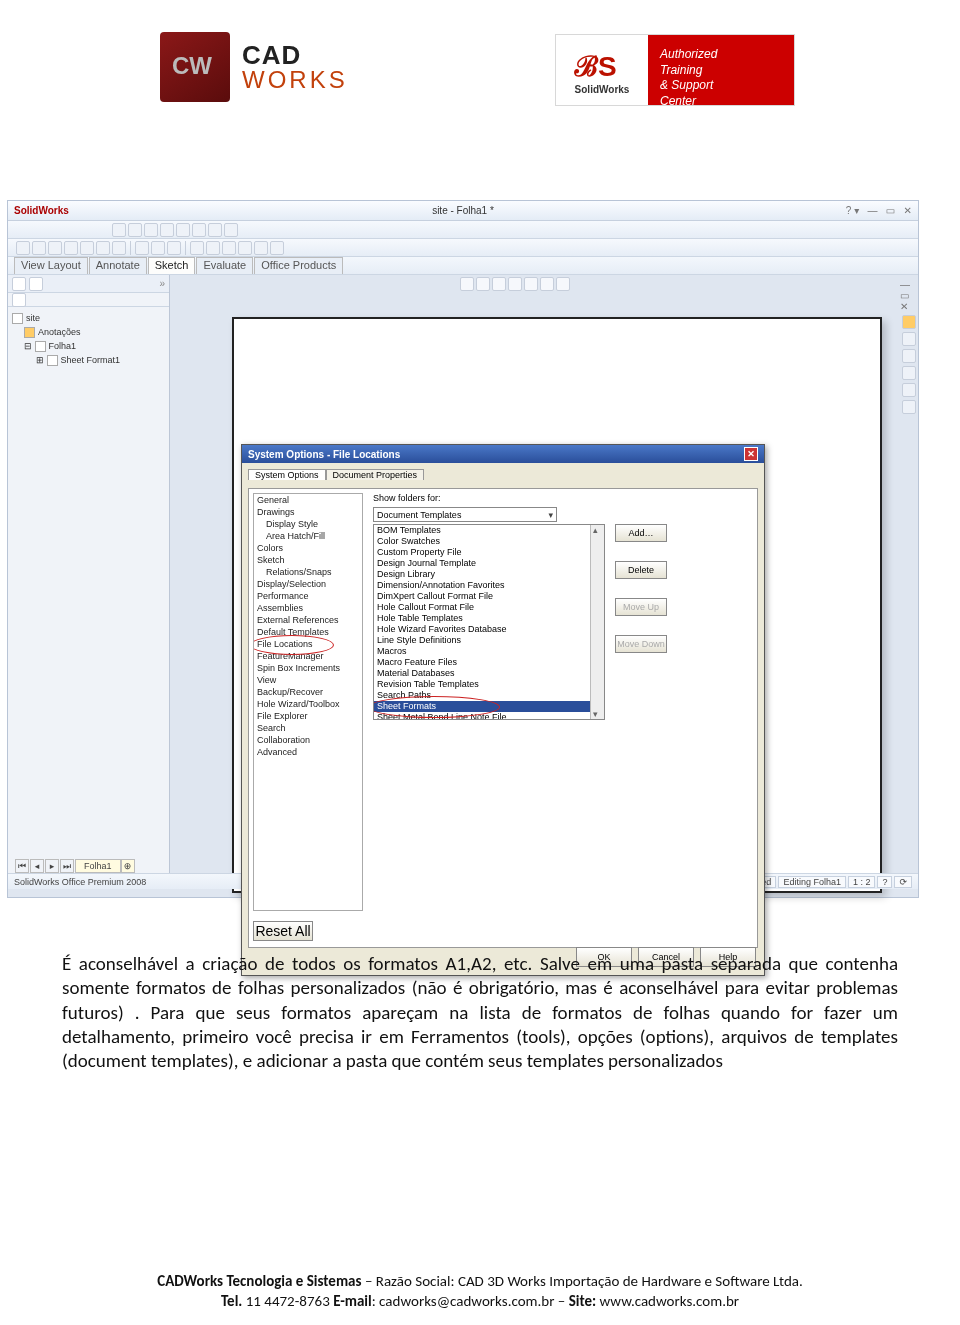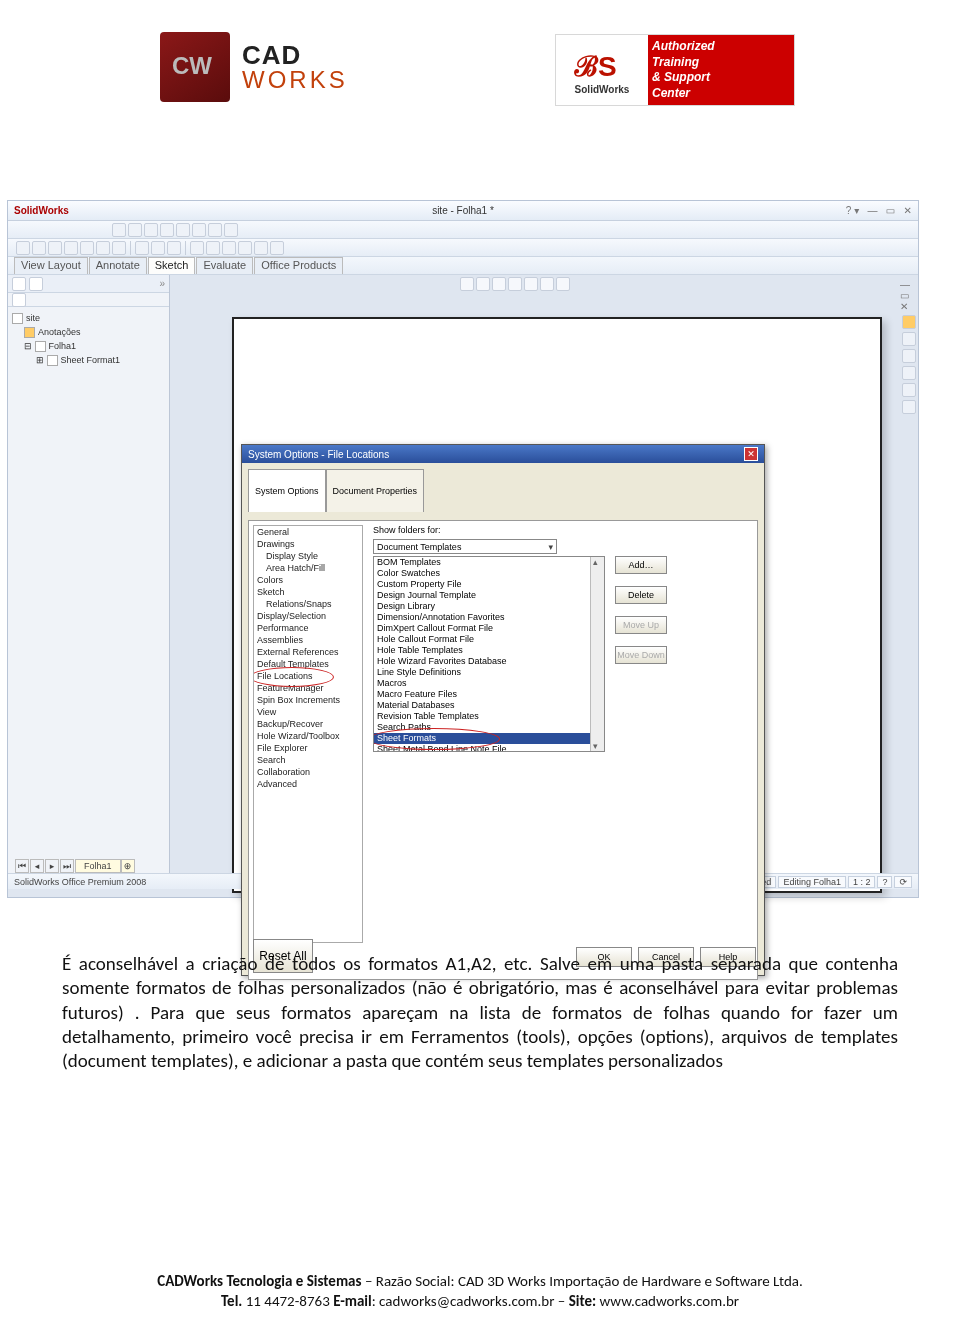--- a/index.html
+++ b/index.html
@@ -10,21 +10,21 @@
 .cw-logo{position:absolute;left:160px;top:0;width:190px;height:90px;display:flex;align-items:center}
 .cw-cube{width:70px;height:70px;background:linear-gradient(145deg,#8b1818,#5a0c0c);border-radius:4px;position:relative}
 .cw-cube::before{content:"CW";position:absolute;left:12px;top:20px;font-size:24px;font-weight:bold;color:#bbb;font-family:Arial}
 .cw-txt{margin-left:12px;line-height:1}
 .cw-txt-1{font-size:26px;font-weight:bold;color:#222;letter-spacing:1px}
 .cw-txt-2{font-size:24px;color:#c2410c;letter-spacing:3px}
 .sw-badge{position:absolute;left:555px;top:12px;width:240px;height:72px;display:flex;border:1px solid #d8d8d8}
 .sw-left{flex:0 0 92px;background:#fff;display:flex;align-items:center;justify-content:center}
 .sw-left .ds{font-size:28px;color:#b10;font-weight:bold}
 .sw-left .sub{font-size:10px;color:#333;font-weight:bold}
-.sw-right{flex:1;background:#c00;color:#fff;padding:4px;font-size:12px;line-height:1.3;font-weight:bold;font-style:italic}
+.sw-right{flex:1;background:#c00;color:#fff;padding:12px;font-size:12px;line-height:1.3;font-weight:normal;font-style:italic}
 
 
 .shot{position:absolute;left:7px;top:200px;width:912px;height:698px;background:#dfe6f0;border:1px solid #b8c4d6}
 .sw-title{height:20px;background:linear-gradient(#fafcff,#e4ecf6);border-bottom:1px solid #c6d0de;display:flex;align-items:center;padding:0 6px;font-size:10px;color:#333}
 .sw-title .brand{color:#a00;font-weight:bold}
 .sw-title .doc{position:absolute;left:50%;transform:translateX(-50%)}
 .sw-title .wctrl{position:absolute;right:6px;display:flex;gap:6px;color:#777}
 .sw-toolbar{height:18px;background:linear-gradient(#f6f9fd,#e6edf6);border-bottom:1px solid #ccd6e3;padding:1px 104px;display:flex;gap:2px;align-items:center}
 .tb-ico{width:14px;height:14px;background:#eef2f8;border:1px solid #c6cedb;border-radius:2px}
 .tb-sep{width:1px;height:14px;background:#c6cedb;margin:0 2px}
@@ -45,43 +45,43 @@
 .canvas{position:absolute;left:162px;right:0;top:0;bottom:0;background:#dfe6f0}
 .canvas .viewbar{position:absolute;left:290px;top:2px;display:flex;gap:2px}
 .viewbar .tb-ico{background:#f6f8fc}
 .canvas .rsidebar{position:absolute;right:0;top:0;width:18px;height:100%;display:flex;flex-direction:column;gap:3px;align-items:center;padding-top:4px}
 .rsidebar .tb-ico{width:14px;height:14px}
 .sheet{position:absolute;left:62px;top:42px;width:650px;height:576px;background:#fff;border:2px solid #222;box-shadow:4px 4px 8px rgba(0,0,0,.2)}
 .sheet .tb-row{position:absolute;left:170px;bottom:8px;font-size:8px;color:#444;letter-spacing:1px;display:flex;gap:34px}
 
 
 .dlg{position:absolute;left:233px;top:243px;width:524px;height:532px;background:#ece9d8;border:1px solid #555;box-shadow:2px 2px 6px rgba(0,0,0,.35)}
-.dlg-title{height:18px;background:linear-gradient(#4a78c8,#2a4e9a);color:#fff;font-size:10px;font-weight:normal;display:flex;align-items:center;padding:0 6px}
+.dlg-title{height:18px;background:linear-gradient(#4a78c8,#2a4e9a);color:#fff;font-size:10px;font-weight:bold;display:flex;align-items:center;padding:0 6px}
 .dlg-title .x{margin-left:auto;width:14px;height:14px;background:#c33;color:#fff;text-align:center;line-height:12px;border:1px solid #fff;font-size:9px}
 .dlg-tabs{display:flex;margin:6px 6px 0;font-size:9px}
-.dlg-tab{border:1px solid #999;padding:16px 6px;background:#f4f2e8;border-bottom:none}
+.dlg-tab{border:1px solid #999;padding:0 6px;background:#f4f2e8;border-bottom:none}
 .dlg-tab.active{background:#fff}
 .dlg-body{position:relative;margin:8px 6px 6px;border:1px solid #999;background:#fff;height:460px}
 .opt-tree{position:absolute;left:4px;top:4px;width:110px;height:418px;border:1px solid #aaa;overflow:hidden;font-size:9px;color:#222;background:#fff}
 .opt-tree .it{padding:0 3px;line-height:12px;white-space:nowrap}
 .opt-tree .it.ind{padding-left:12px}
 .opt-tree .it.circled{position:relative}
 .opt-tree .it.circled::after{content:"";position:absolute;left:-4px;top:-3px;width:82px;height:18px;border:1.5px solid #c22;border-radius:50%}
-.resetall{position:absolute;left:4px;bottom:6px;width:60px;height:34px;background:linear-gradient(#fff,#e6e3d4);border:1px solid #888;font-size:12px}
+.resetall{position:absolute;left:4px;bottom:6px;width:60px;height:20px;background:linear-gradient(#fff,#e6e3d4);border:1px solid #888;font-size:14px}
 .sf-label{position:absolute;left:124px;top:4px;font-size:9px}
 .sf-combo{position:absolute;left:124px;top:18px;width:184px;height:15px;border:1px solid #888;background:#fff;font-size:9px;padding:4px 3px;display:flex;align-items:center}
 .sf-combo::after{content:"▾";margin-left:auto;color:#444}
 .sf-list{position:absolute;left:124px;top:35px;width:232px;height:196px;border:1px solid #888;background:#fff;font-size:9px;overflow:hidden}
 .sf-list .li{padding:0 3px;line-height:11px;white-space:nowrap}
 .sf-list .li.sel{background:#2a4e9a;color:#fff;position:relative}
 .sf-list .li.sel::after{content:"";position:absolute;left:-6px;top:-5px;width:130px;height:20px;border:1.5px solid #c22;border-radius:50%}
 .sf-list .sb{position:absolute;right:0;top:0;width:14px;height:100%;background:#eee;border-left:1px solid #bbb}
 .sf-list .sb::before{content:"▴";position:absolute;top:0;left:2px;color:#666;font-size:9px}
 .sf-list .sb::after{content:"▾";position:absolute;bottom:0;left:2px;color:#666;font-size:9px}
-.side-btns{position:absolute;left:366px;top:35px;display:flex;flex-direction:column;gap:12px}
+.side-btns{position:absolute;left:366px;top:35px;display:flex;flex-direction:column;gap:19px}
 .side-btns button{width:52px;height:18px;background:linear-gradient(#fff,#e6e3d4);border:1px solid #888;font-size:9px}
 .side-btns button:disabled{color:#aaa}
 .dlg-bot{position:absolute;right:8px;bottom:8px;display:flex;gap:6px}
 .dlg-bot button{width:56px;height:20px;background:linear-gradient(#fff,#e6e3d4);border:1px solid #888;font-size:9px}
 
 .sheet-tabs{position:absolute;left:7px;bottom:16px;display:flex;align-items:center;font-size:9px;color:#444}
 .sheet-tabs .arr{width:14px;height:14px;border:1px solid #bbb;background:#f0f3f8;text-align:center;line-height:12px;margin-right:1px}
 .sheet-tabs .st{padding:1px 8px;border:1px solid #bbb;background:#fffbe0}
 .sw-status{position:absolute;left:0;bottom:0;width:100%;height:16px;background:linear-gradient(#f3f7fc,#e6edf6);border-top:1px solid #ccd6e3;display:flex;align-items:center;font-size:9px;color:#444;padding:0 6px}
 .sw-status .r{margin-left:auto;display:flex;gap:2px}

